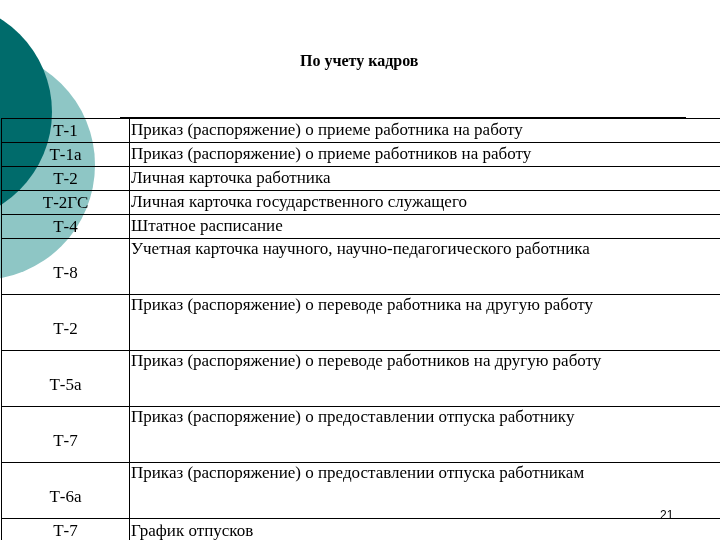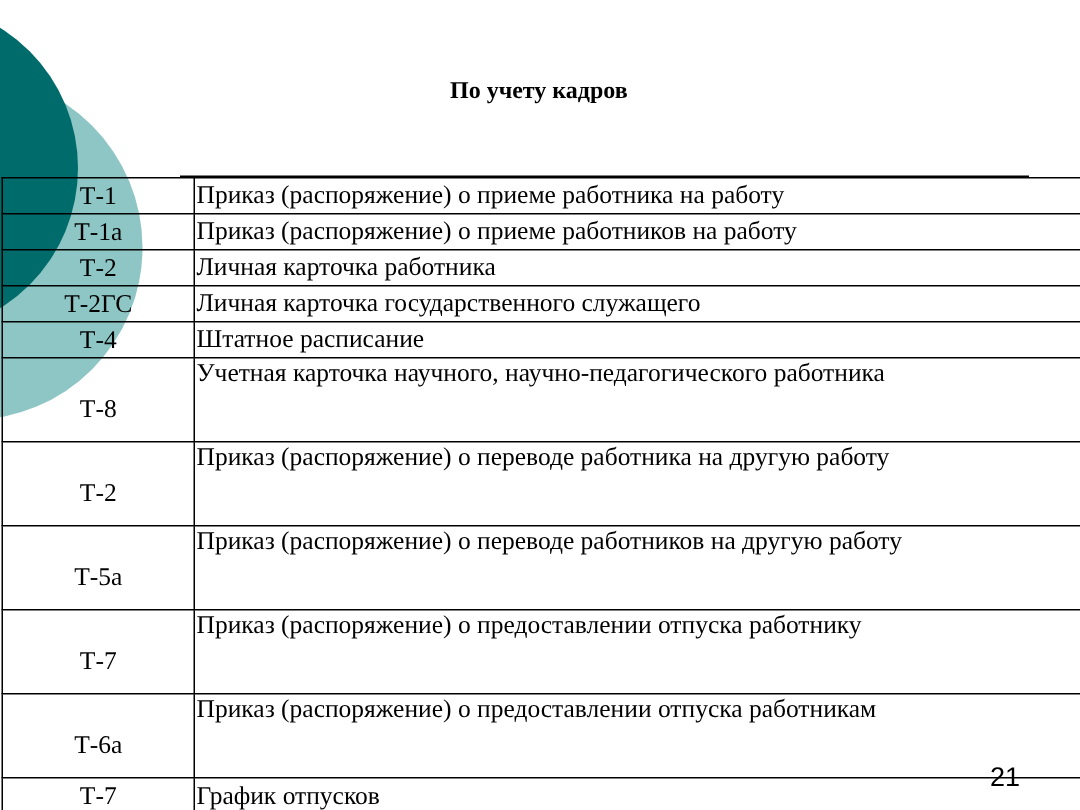--- a/index.html
+++ b/index.html
@@ -34,21 +34,21 @@
   }
   table.forms td.desc { padding-left: 1px; white-space: nowrap; }
   tr.small td { height: 22px; }
   tr.small td.desc { padding-top: 1px; }
   tr.tall td { height: 43px; }
   tr.tall td.code { padding-top: 12px; }
   tr.last td { height: 22px; }
   tr.last td.desc { padding-top: 2px; }
   .page-num {
     position: absolute; left: 660px; top: 508px;
-    font-family: "Liberation Sans", "DejaVu Sans", sans-serif; font-size: 18px;
+    font-family: "Liberation Sans", "DejaVu Sans", sans-serif; font-size: 12px;
   }
 </style>
 </head>
 <body>
 
 <svg class="deco" width="140" height="300" viewBox="0 0 140 300">
   <circle cx="-20" cy="165" r="115" fill="#8EC6C5"></circle>
   <circle cx="-58" cy="112" r="110" fill="#006B6B"></circle>
 </svg>
 

